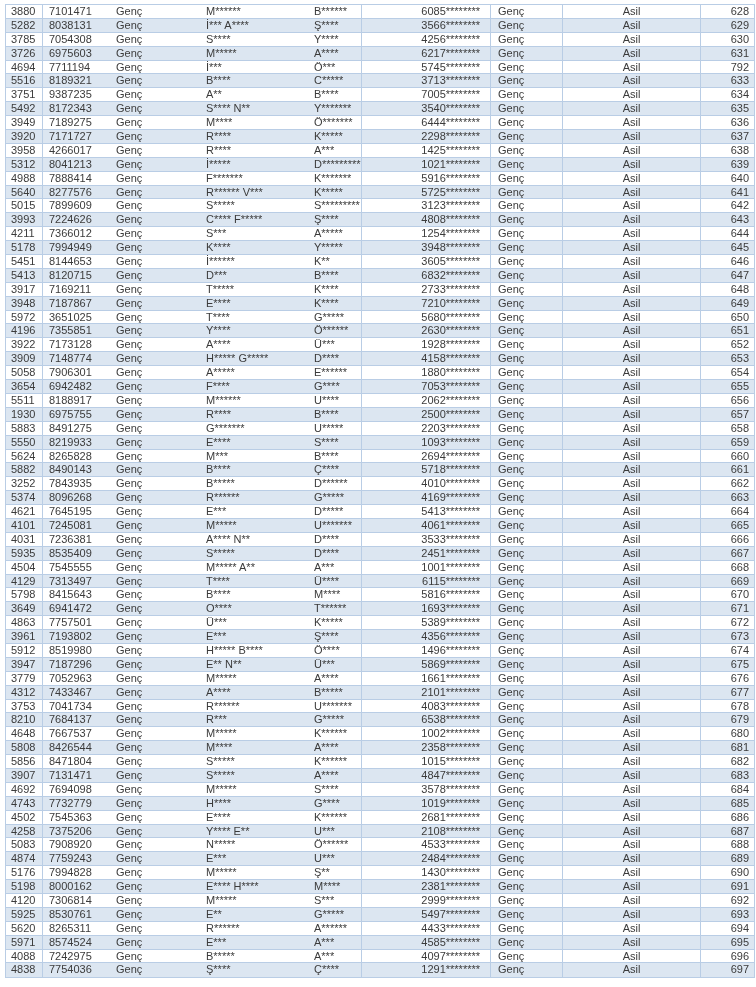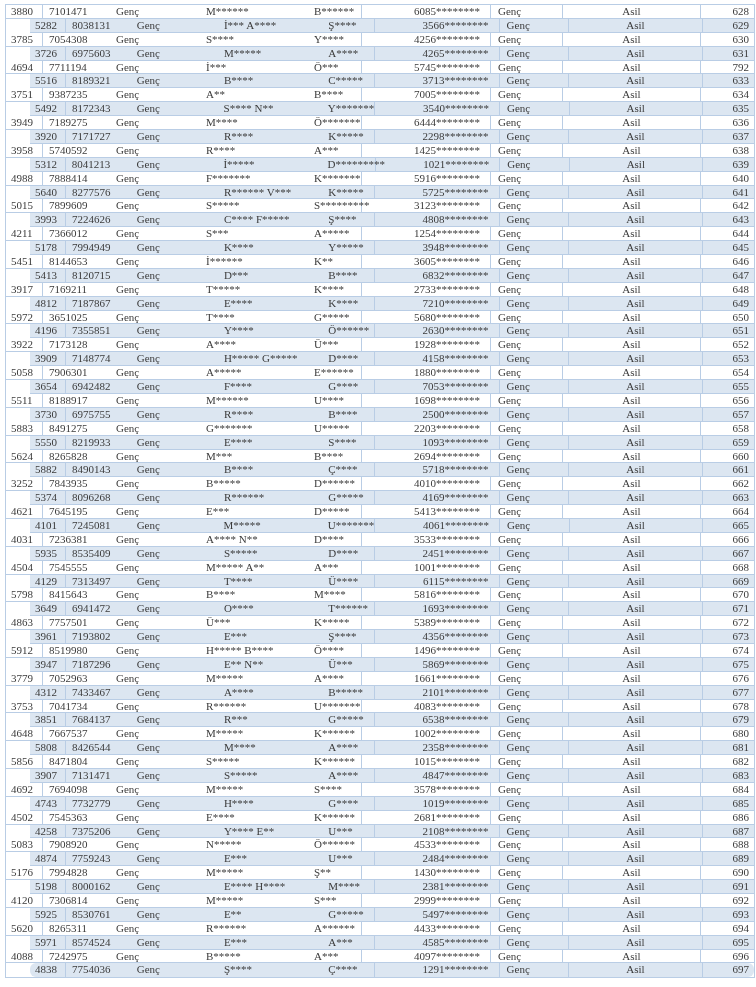--- a/index.html
+++ b/index.html
@@ -12,34 +12,33 @@
   html,body{margin:0;padding:0;}
   body{
     width:756px;height:987px;overflow:hidden;
     background:var(--page-bg);
     font-family:"Liberation Sans",sans-serif;
   }
   .doc-table{
     position:absolute;left:5px;top:4px;width:748px;
     border:1px solid var(--border);
     box-sizing:content-box;
-    font-family:Liberation Serif, serif;
   }
   .row{
     display:flex;
     height:13.9px;
     box-sizing:border-box;
     border-bottom:1px solid var(--border);
     background:var(--row-base);
     font-size:11px;
     line-height:13px;
     color:var(--text);
   }
-  .row:last-child{border-bottom:none;border-radius:6px;}
-  .row.alt{background:var(--row-alt);margin-left:24px;}
+  .row:last-child{border-bottom:none;}
+  .row.alt{background:var(--row-alt);}
   .c{
     box-sizing:border-box;
     white-space:nowrap;
     overflow:visible;
   }
   .c1{width:37px;padding-left:5px;border-right:1px solid var(--border);}
   .c2{width:68px;padding-left:6px;}
   .c3{width:90px;padding-left:5px;}
   .c4{width:110px;padding-left:5px;}
   .c5{width:51px;padding-left:3px;border-right:1px solid var(--border);}
@@ -84,21 +83,21 @@
     <div class="c c7">Genç</div>
     <div class="c c8">Asil</div>
     <div class="c c9">630</div>
   </div>
     <div class="row alt">
     <div class="c c1">3726</div>
     <div class="c c2">6975603</div>
     <div class="c c3">Genç</div>
     <div class="c c4">M*****</div>
     <div class="c c5">A****</div>
-    <div class="c c6">4265********</div>
+    <div class="c c6">6217********</div>
     <div class="c c7">Genç</div>
     <div class="c c8">Asil</div>
     <div class="c c9">631</div>
   </div>
     <div class="row">
     <div class="c c1">4694</div>
     <div class="c c2">7711194</div>
     <div class="c c3">Genç</div>
     <div class="c c4">İ***</div>
     <div class="c c5">Ö***</div>
@@ -157,21 +156,21 @@
     <div class="c c3">Genç</div>
     <div class="c c4">R****</div>
     <div class="c c5">K*****</div>
     <div class="c c6">2298********</div>
     <div class="c c7">Genç</div>
     <div class="c c8">Asil</div>
     <div class="c c9">637</div>
   </div>
     <div class="row">
     <div class="c c1">3958</div>
-    <div class="c c2">5740592</div>
+    <div class="c c2">4266017</div>
     <div class="c c3">Genç</div>
     <div class="c c4">R****</div>
     <div class="c c5">A***</div>
     <div class="c c6">1425********</div>
     <div class="c c7">Genç</div>
     <div class="c c8">Asil</div>
     <div class="c c9">638</div>
   </div>
     <div class="row alt">
     <div class="c c1">5312</div>
@@ -277,21 +276,21 @@
     <div class="c c2">7169211</div>
     <div class="c c3">Genç</div>
     <div class="c c4">T*****</div>
     <div class="c c5">K****</div>
     <div class="c c6">2733********</div>
     <div class="c c7">Genç</div>
     <div class="c c8">Asil</div>
     <div class="c c9">648</div>
   </div>
     <div class="row alt">
-    <div class="c c1">4812</div>
+    <div class="c c1">3948</div>
     <div class="c c2">7187867</div>
     <div class="c c3">Genç</div>
     <div class="c c4">E****</div>
     <div class="c c5">K****</div>
     <div class="c c6">7210********</div>
     <div class="c c7">Genç</div>
     <div class="c c8">Asil</div>
     <div class="c c9">649</div>
   </div>
     <div class="row">
@@ -359,27 +358,27 @@
     <div class="c c7">Genç</div>
     <div class="c c8">Asil</div>
     <div class="c c9">655</div>
   </div>
     <div class="row">
     <div class="c c1">5511</div>
     <div class="c c2">8188917</div>
     <div class="c c3">Genç</div>
     <div class="c c4">M******</div>
     <div class="c c5">U****</div>
-    <div class="c c6">1698********</div>
+    <div class="c c6">2062********</div>
     <div class="c c7">Genç</div>
     <div class="c c8">Asil</div>
     <div class="c c9">656</div>
   </div>
     <div class="row alt">
-    <div class="c c1">3730</div>
+    <div class="c c1">1930</div>
     <div class="c c2">6975755</div>
     <div class="c c3">Genç</div>
     <div class="c c4">R****</div>
     <div class="c c5">B****</div>
     <div class="c c6">2500********</div>
     <div class="c c7">Genç</div>
     <div class="c c8">Asil</div>
     <div class="c c9">657</div>
   </div>
     <div class="row">
@@ -607,21 +606,21 @@
     <div class="c c2">7041734</div>
     <div class="c c3">Genç</div>
     <div class="c c4">R******</div>
     <div class="c c5">U*******</div>
     <div class="c c6">4083********</div>
     <div class="c c7">Genç</div>
     <div class="c c8">Asil</div>
     <div class="c c9">678</div>
   </div>
     <div class="row alt">
-    <div class="c c1">3851</div>
+    <div class="c c1">8210</div>
     <div class="c c2">7684137</div>
     <div class="c c3">Genç</div>
     <div class="c c4">R***</div>
     <div class="c c5">G*****</div>
     <div class="c c6">6538********</div>
     <div class="c c7">Genç</div>
     <div class="c c8">Asil</div>
     <div class="c c9">679</div>
   </div>
     <div class="row">

